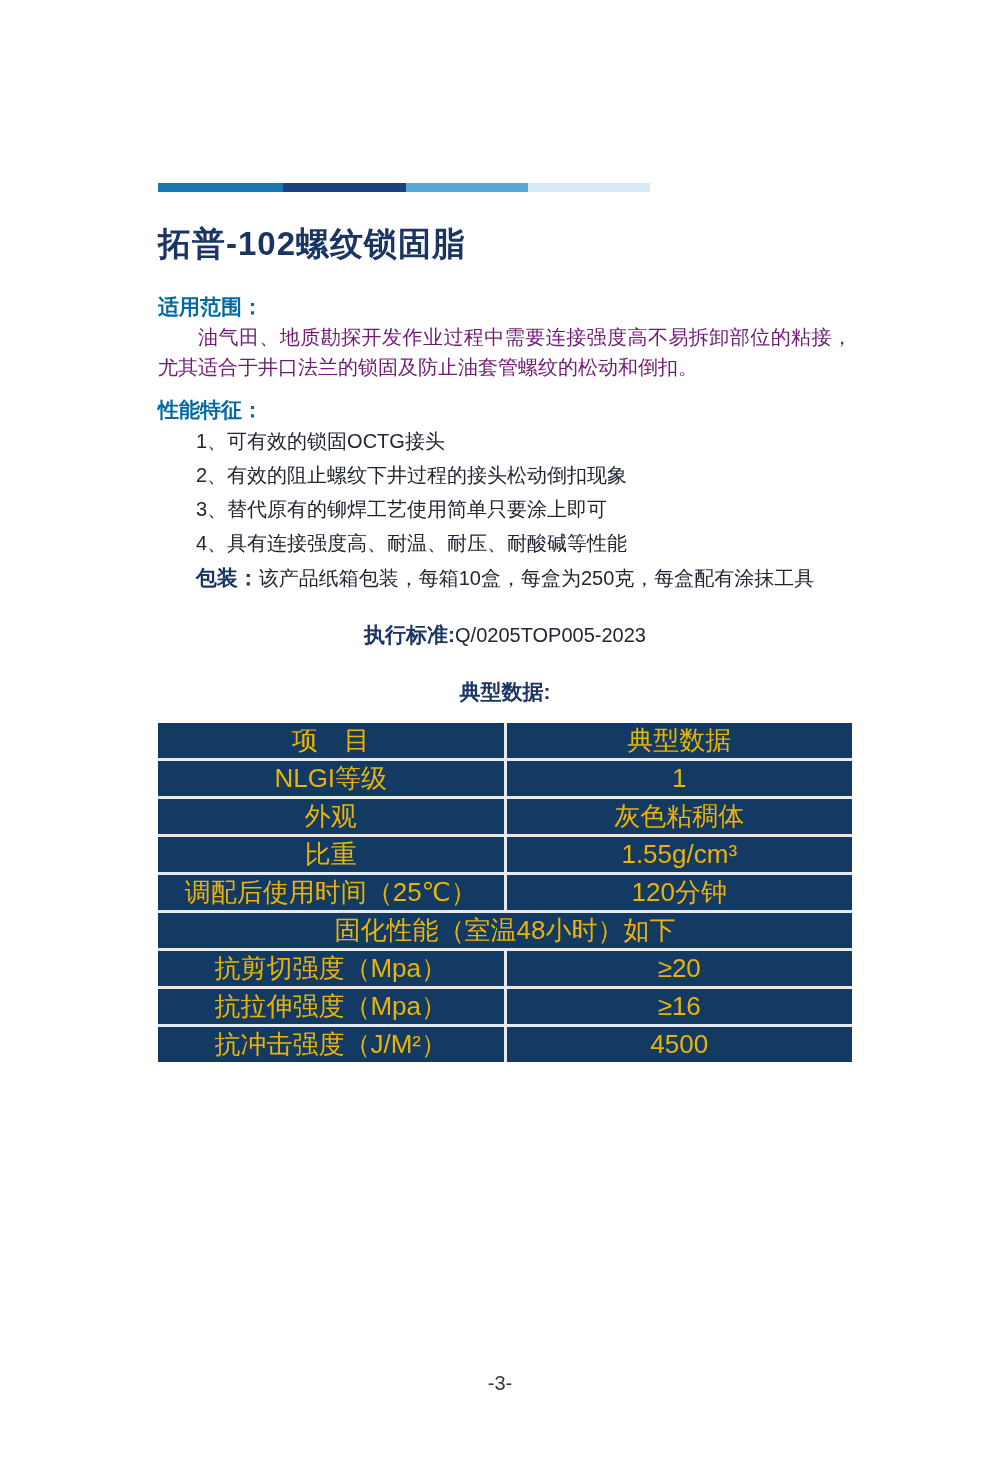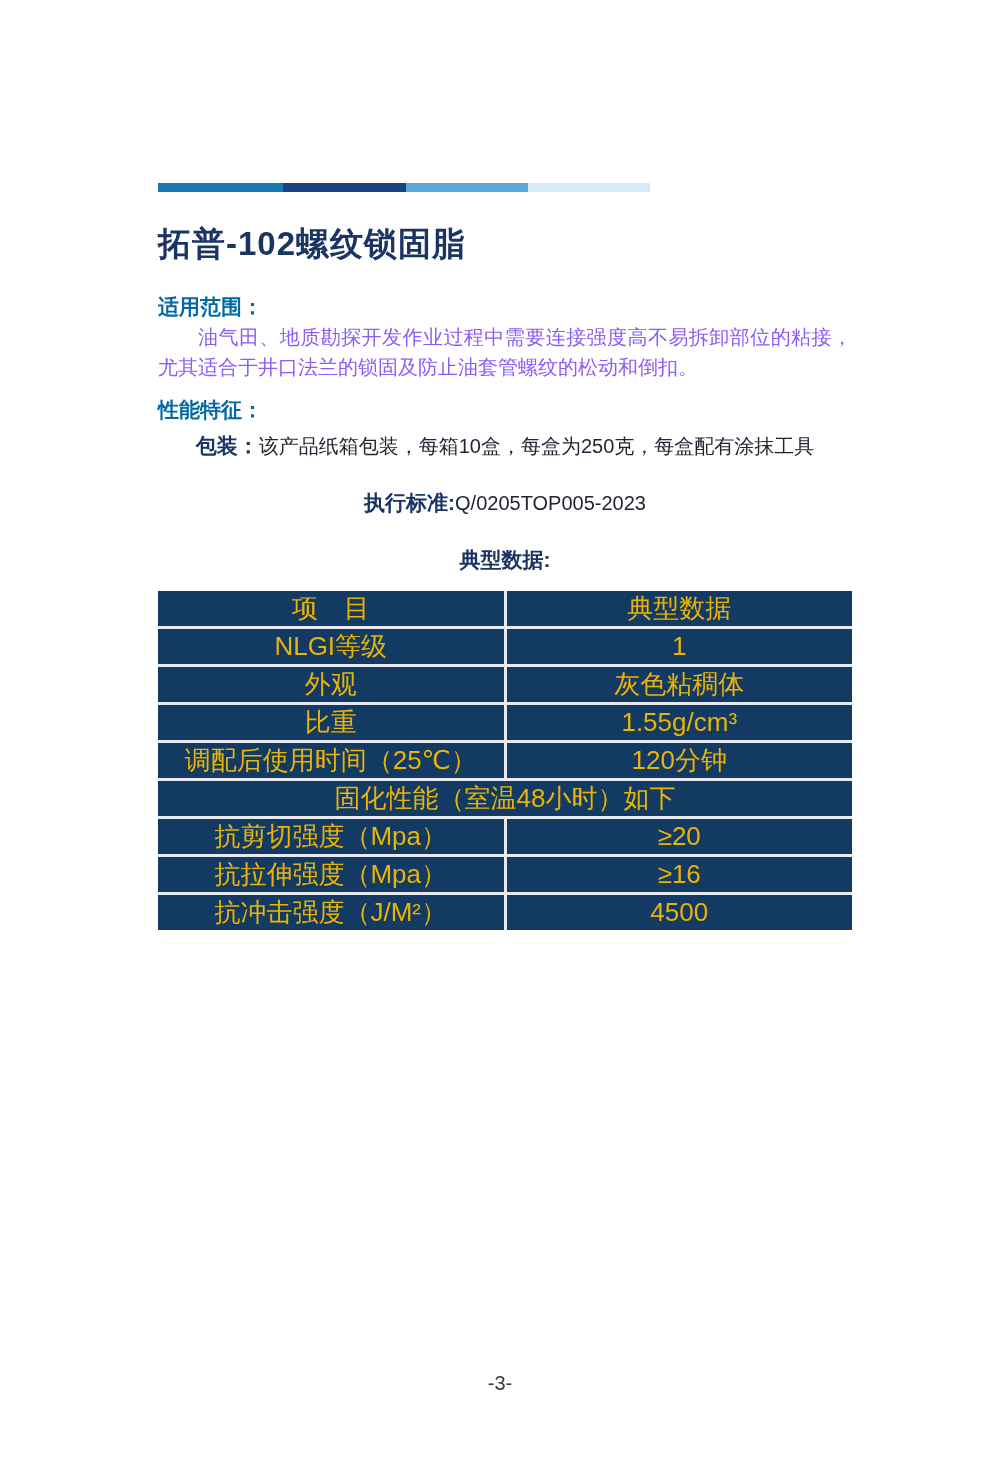--- a/index.html
+++ b/index.html
@@ -45,21 +45,21 @@
     color: #0369a1;
   }
   .sec-heading.scope { margin-top: 30px; }
   .sec-heading.features { margin-top: 15px; }
   .body-para {
     margin-top: 2px;
     font-size: 20px;
     line-height: 30px;
     text-indent: 2em;
     text-align: justify;
-    color: #8b5cf6;
+    color: #701a75;
   }
   .feature-list {
     list-style: none;
     margin-top: 6px;
     padding-left: 38px;
   }
   .feature-list li {
     font-size: 20px;
     line-height: 24px;
     margin-bottom: 10px;
@@ -120,20 +120,26 @@
       <div class="seg seg-3" style="background: rgb(92, 168, 212);"></div>
       <div class="seg seg-4" style="background: rgb(216, 234, 246);"></div>
     </div>
 
     <h1 class="doc-title">拓普-102螺纹锁固脂</h1>
 
     <div class="sec-heading scope">适用范围：</div>
     <p class="body-para">油气田、地质勘探开发作业过程中需要连接强度高不易拆卸部位的粘接，尤其适合于井口法兰的锁固及防止油套管螺纹的松动和倒扣。</p>
 
     <div class="sec-heading features">性能特征：</div>
+    <ul class="feature-list">
+      <li>1、可有效的锁固OCTG接头</li>
+      <li>2、有效的阻止螺纹下井过程的接头松动倒扣现象</li>
+      <li>3、替代原有的铆焊工艺使用简单只要涂上即可</li>
+      <li>4、具有连接强度高、耐温、耐压、耐酸碱等性能</li>
+    </ul>
 
     <p class="label-line packaging"><span class="bold-label">包装</span><span class="bold-label">：</span><span>该产品纸箱包装，每箱10盒，每盒为250克，每盒配有涂抹工具</span></p>
 
     <p class="label-line standard"><span class="bold-label">执行标准</span><span class="bold-label">:</span><span>Q/0205TOP005-2023</span></p>
 
     <p class="label-line typical"><span class="bold-label">典型数据:</span></p>
 
     <table class="data-table">
       <tbody>
         <tr>

